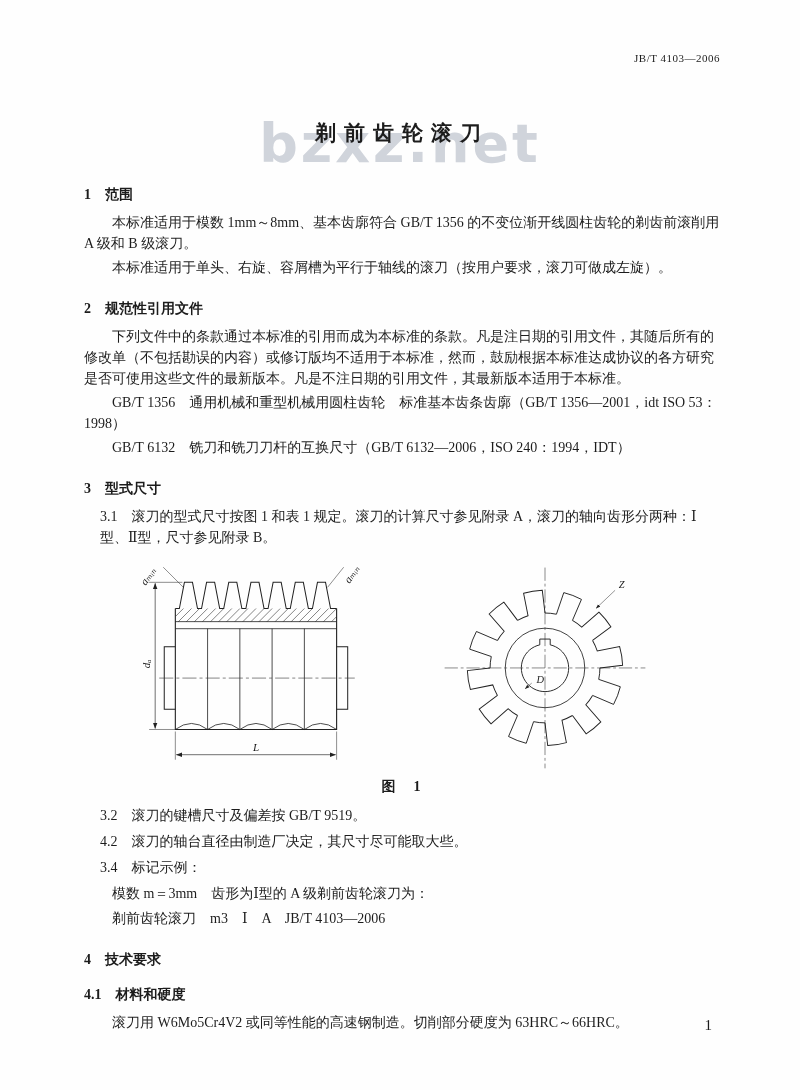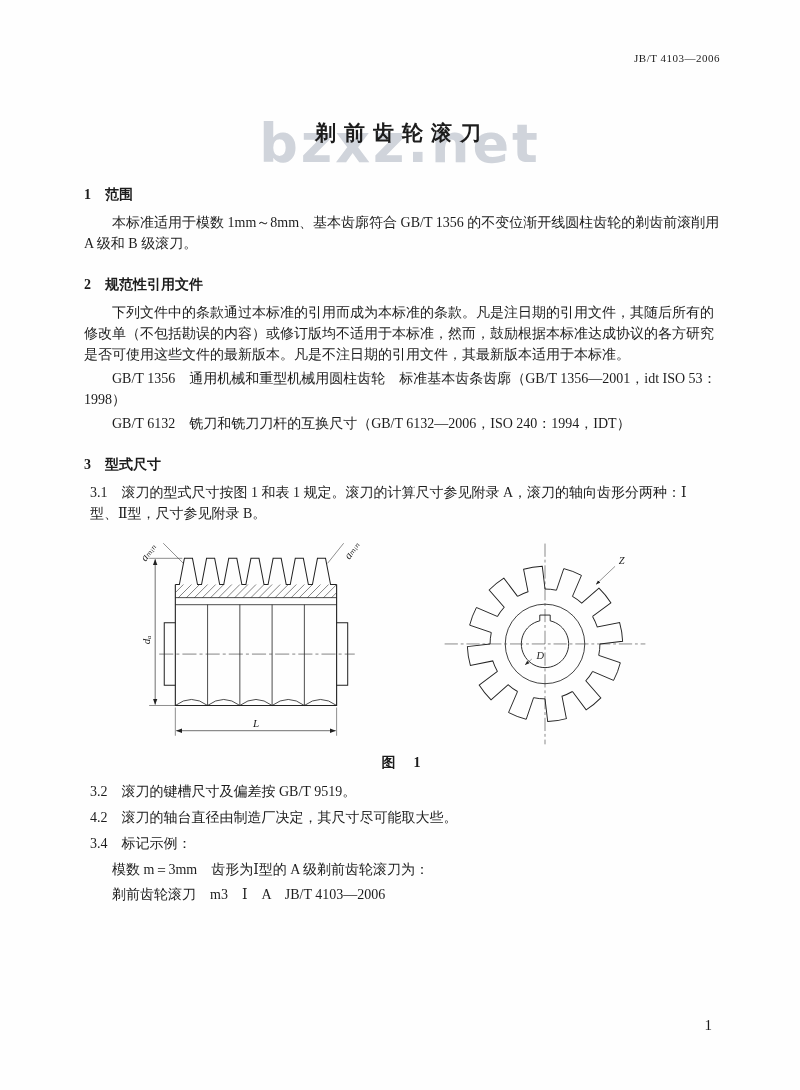--- a/index.html
+++ b/index.html
@@ -15,21 +15,21 @@
   .watermark{
     position:absolute;top:112px;left:50%;transform:translateX(-50%);
     font-family:"DejaVu Sans","Liberation Sans",sans-serif;
     font-size:54px;font-weight:bold;color:rgba(170,177,190,.55);
     letter-spacing:3px;z-index:1;white-space:nowrap;pointer-events:none;
   }
   .sec{margin-top:20px;position:relative;z-index:2;}
   .sec1{margin-top:40px;}
   .h{font-weight:bold;margin:0 0 7px 0;}
   .para{margin:3px 0;text-indent:2em;}
-  .clause{margin:5px 6px;}
+  .clause{margin:5px 16px;}
   .clause-ind{margin:4px 0 4px 2em;}
   .figure{margin:12px 0 6px 0;text-align:center;position:relative;z-index:2;}
   .fig-row{display:flex;justify-content:center;align-items:center;gap:34px;}
   .fig-caption{font-weight:bold;margin-top:2px;letter-spacing:2px;}
   .page-number{position:absolute;right:88px;bottom:56px;font-size:15px;z-index:2;}
   svg text{font-family:"Liberation Serif","DejaVu Serif",serif;}
   .dimtxt{font-style:italic;font-size:11px;fill:#1c1c1c;}
   .lineart{stroke:#222;fill:none;}
 </style>
 </head>
@@ -41,20 +41,21 @@
 
   <div class="content">
 
     <div class="doc-header">JB/T 4103—2006</div>
 
     <div class="doc-title">剃前齿轮滚刀</div>
 
     <div class="sec sec1">
       <div class="h">1　范围</div>
       <p class="para">本标准适用于模数 1mm～8mm、基本齿廓符合 GB/T 1356 的不变位渐开线圆柱齿轮的剃齿前滚削用 A 级和 B 级滚刀。</p>
+      <p class="para">本标准适用于单头、右旋、容屑槽为平行于轴线的滚刀（按用户要求，滚刀可做成左旋）。</p>
     </div>
 
     <div class="sec">
       <div class="h">2　规范性引用文件</div>
       <p class="para">下列文件中的条款通过本标准的引用而成为本标准的条款。凡是注日期的引用文件，其随后所有的修改单（不包括勘误的内容）或修订版均不适用于本标准，然而，鼓励根据本标准达成协议的各方研究是否可使用这些文件的最新版本。凡是不注日期的引用文件，其最新版本适用于本标准。</p>
       <p class="para">GB/T 1356　通用机械和重型机械用圆柱齿轮　标准基本齿条齿廓（GB/T 1356—2001，idt ISO 53：1998）</p>
       <p class="para">GB/T 6132　铣刀和铣刀刀杆的互换尺寸（GB/T 6132—2006，ISO 240：1994，IDT）</p>
     </div>
 
     <div class="sec">
@@ -147,17 +148,22 @@
     </div>
 
     <div class="sec" style="margin-top:8px">
       <p class="clause">3.2　滚刀的键槽尺寸及偏差按 GB/T 9519。</p>
       <p class="clause">4.2　滚刀的轴台直径由制造厂决定，其尺寸尽可能取大些。</p>
       <p class="clause">3.4　标记示例：</p>
       <p class="clause-ind">模数 m＝3mm　齿形为Ⅰ型的 A 级剃前齿轮滚刀为：</p>
       <p class="clause-ind">剃前齿轮滚刀　m3　Ⅰ　A　JB/T 4103—2006</p>
     </div>
 
+    <div class="sec">
+      <div class="h">4　技术要求</div>
+      <div class="h" style="margin-top:14px">4.1　材料和硬度</div>
+      <p class="para">滚刀用 W6Mo5Cr4V2 或同等性能的高速钢制造。切削部分硬度为 63HRC～66HRC。</p>
+    </div>
 
   </div>
 
   <div class="page-number">1</div>
 </div>
 
 </body></html>

